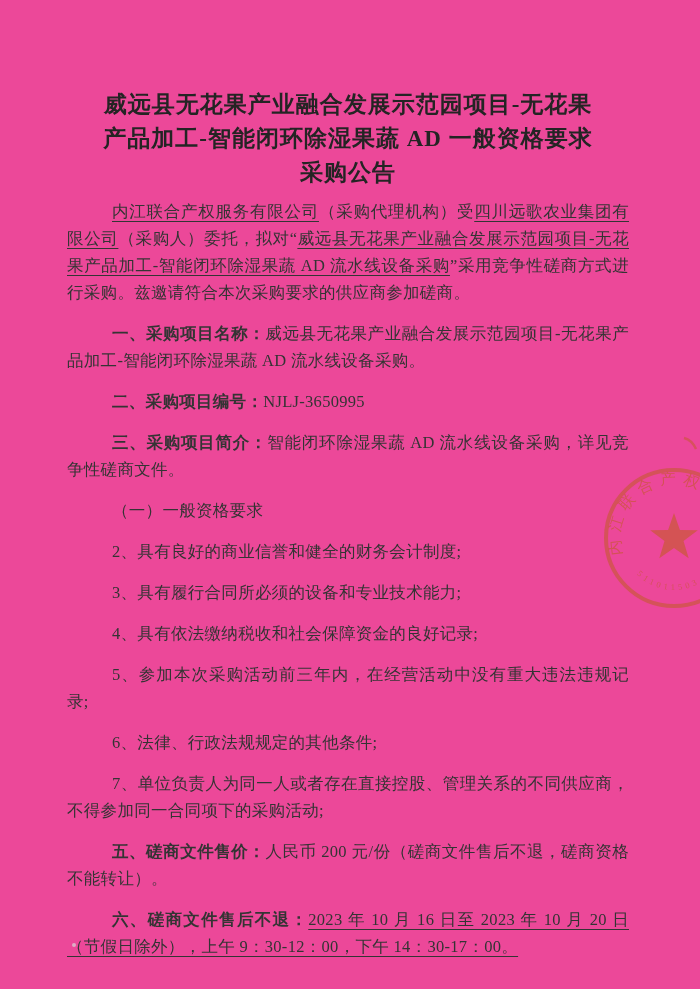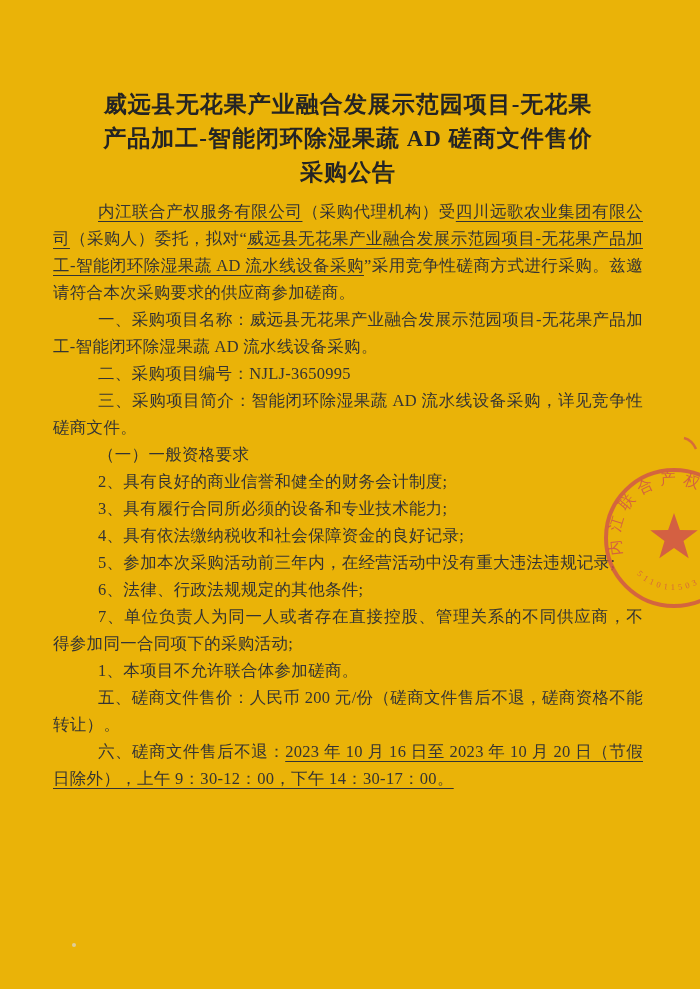--- a/index.html
+++ b/index.html
@@ -1,49 +1,49 @@
 <!DOCTYPE html>
 <html lang="zh"><head>
 <meta charset="utf-8">
 <style>
   html, body { margin: 0; padding: 0; background: #ffffff; }
   .page {
     position: relative;
     width: 700px;
     height: 989px;
-    background: #eab308;
+    background: #ec4899;
     overflow: hidden;
     font-family: "Liberation Serif", "DejaVu Serif", serif;
     color: #343434;
   }
   .content {
     position: absolute;
     left: 53px;
     top: 88px;
     width: 590px;
   }
   .doc-title {
     font-size: 23px;
     line-height: 34px;
     font-weight: 700;
     text-align: center;
     letter-spacing: 1px;
     color: #242424;
   }
   .para {
-    margin: 0;
+    margin: 14px;
     font-size: 16.5px;
     line-height: 27px;
     letter-spacing: 0.3px;
     text-align: justify;
     color: #343434;
   }
   .indent { text-indent: 45px; }
   .intro { margin-top: 8px; }
-  .lbl { font-weight: 400; }
+  .lbl { font-weight: 700; }
   .u {
     text-decoration: underline;
     text-decoration-thickness: 1px;
     text-underline-offset: 4px;
   }
   .seal {
     position: absolute;
     left: 586px;
     top: 428px;
     width: 114px;
@@ -64,21 +64,21 @@
 </style>
 </head>
 <body>
 
 <div class="page">
 
   <div class="content">
 
     <div class="doc-title">
       <div>威远县无花果产业融合发展示范园项目-无花果</div>
-      <div>产品加工-智能闭环除湿果蔬 AD 磋商文件售价</div>
+      <div>产品加工-智能闭环除湿果蔬 AD 一般资格要求</div>
       <div>采购公告</div>
     </div>
 
     <p class="para indent intro"><span class="u">内江联合产权服务有限公司</span><span>（采购代理机构）受</span><span class="u">四川远歌农业集团有限公司</span><span>（采购人）委托，拟对“</span><span class="u">威远县无花果产业融合发展示范园项目-无花果产品加工-智能闭环除湿果蔬 AD 流水线设备采购</span><span>”采用竞争性磋商方式进行采购。兹邀请符合本次采购要求的供应商参加磋商。</span></p>
 
     <p class="para indent"><span class="lbl">一、采购项目名称：</span><span>威远县无花果产业融合发展示范园项目-无花果产品加工-智能闭环除湿果蔬 AD 流水线设备采购。</span></p>
 
     <p class="para indent"><span class="lbl">二、采购项目编号：</span><span>NJLJ-3650995</span></p>
 
     <p class="para indent"><span class="lbl">三、采购项目简介：</span><span>智能闭环除湿果蔬 AD 流水线设备采购，详见竞争性磋商文件。</span></p>
@@ -97,24 +97,20 @@
 
         <p class="para indent">5、参加本次采购活动前三年内，在经营活动中没有重大违法违规记录;</p>
 
         <p class="para indent">6、法律、行政法规规定的其他条件;</p>
 
         <p class="para indent">7、单位负责人为同一人或者存在直接控股、管理关系的不同供应商，不得参加同一合同项下的采购活动;</p>
 
       </div>
 
 
-    <div>
-
-        <p class="para indent">1、本项目不允许联合体参加磋商。</p>
-      </div>
 
     <p class="para indent"><span class="lbl">五、磋商文件售价：</span><span>人民币 200 元/份（磋商文件售后不退，磋商资格不能转让）。</span></p>
 
     <p class="para indent"><span class="lbl">六、磋商文件售后不退：</span><span class="u">2023 年 10 月 16 日至 2023 年 10 月 20  日（节假日除外），上午 9：30-12：00，下午 14：30-17：00。</span></p>
 
   </div>
 
   <svg class="seal" viewBox="586 428 114 226" aria-hidden="true">
     <defs>
       <path id="sealTextArc" d="M 623.3 556.5 A 54 54 0 1 1 724.7 556.5" fill="none"></path>

